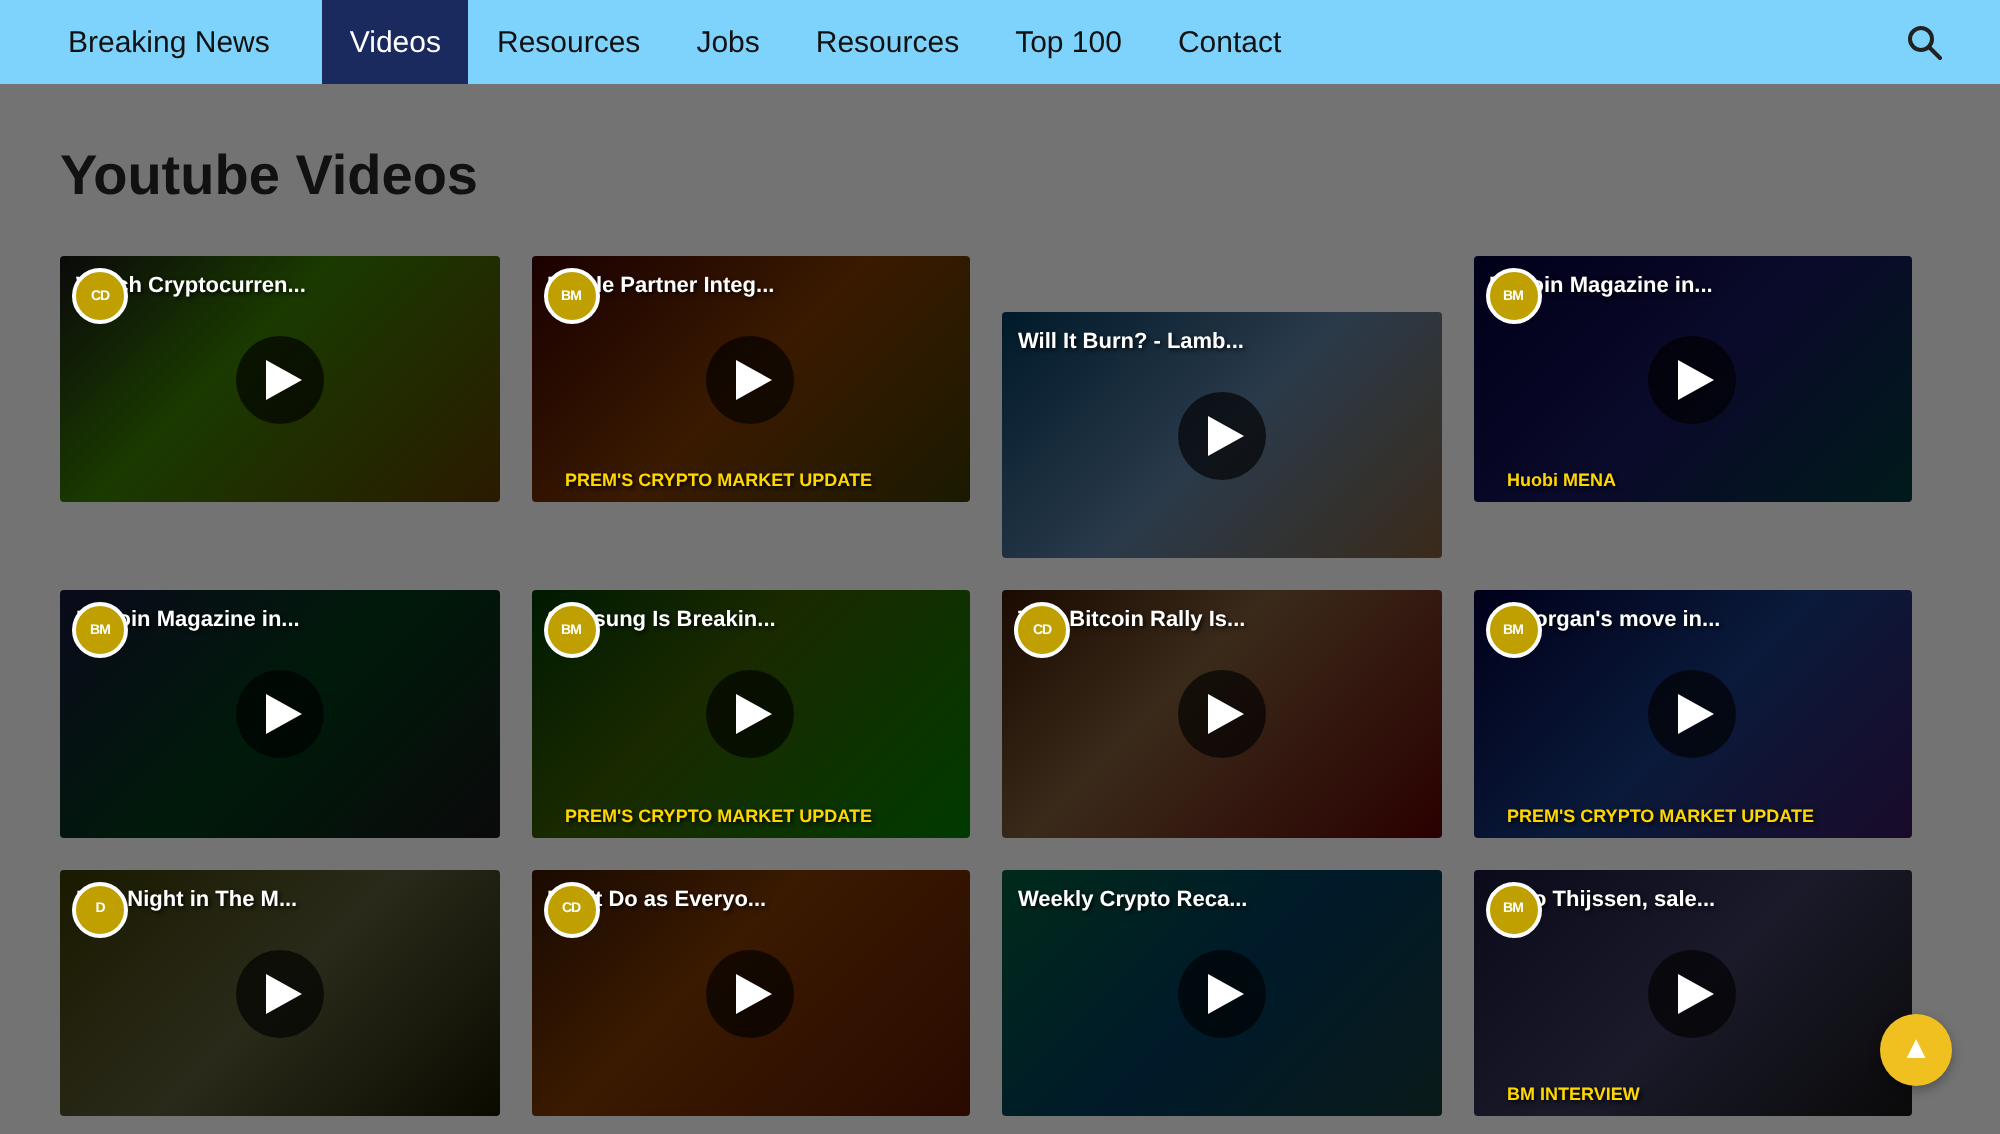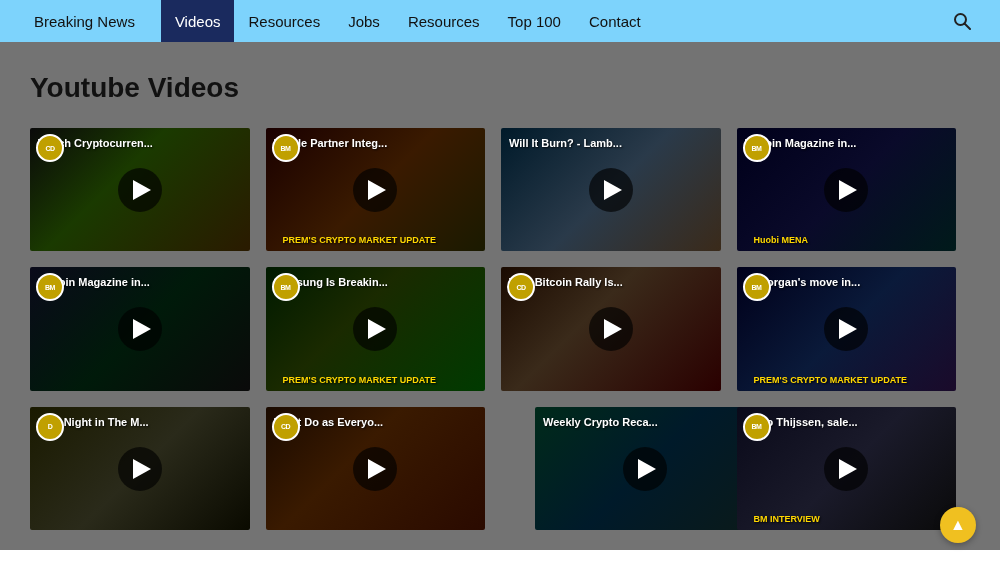--- a/index.html
+++ b/index.html
@@ -99,29 +99,29 @@
       height: 0;
       border-top: 10px solid transparent;
       border-bottom: 10px solid transparent;
       border-left: 18px solid #fff;
       margin-left: 4px;
     }
 
     
     .thumb-1 { background: linear-gradient(135deg, #0a0a0a 0%, #1a3a00 40%, #2a1a00 100%); }
     .thumb-2 { background: linear-gradient(135deg, #1a0000 0%, #3a1a00 50%, #1a1a00 100%); }
-    .thumb-3 { background: linear-gradient(135deg, #001a2a 0%, #2a3a4a 50%, #3a2a1a 100%); }
+    .thumb-3 { background: linear-gradient(135deg, #001a2a 0%, #2a3a4a 50%, #3a2a1a 100%); margin-top: 28px; }
     .thumb-4 { background: linear-gradient(135deg, #00001a 0%, #0a0a2a 50%, #001a1a 100%); }
     .thumb-5 { background: linear-gradient(135deg, #0a0a1a 0%, #001a0a 50%, #0a0a0a 100%); }
     .thumb-6 { background: linear-gradient(135deg, #001a00 0%, #1a2a00 40%, #003a00 100%); }
     .thumb-7 { background: linear-gradient(135deg, #1a0a00 0%, #3a2a1a 40%, #2a0000 100%); }
     .thumb-8 { background: linear-gradient(135deg, #00001a 0%, #0a1a3a 50%, #1a0a2a 100%); }
     .thumb-9 { background: linear-gradient(135deg, #1a1a00 0%, #2a2a1a 50%, #0a0a00 100%); }
     .thumb-10 { background: linear-gradient(135deg, #1a0a00 0%, #3a1a00 40%, #2a0a00 100%); }
-    .thumb-11 { background: linear-gradient(135deg, #002a1a 0%, #001a2a 50%, #0a1a1a 100%); margin-left: 34px; }
+    .thumb-11 { background: linear-gradient(135deg, #002a1a 0%, #001a2a 50%, #0a1a1a 100%); }
     .thumb-12 { background: linear-gradient(135deg, #0a0a1a 0%, #1a1a2a 50%, #0a0a0a 100%); }
 
     
     .thumb-label {
       position: absolute;
       top: 8px;
       left: 8px;
       right: 8px;
       color: #fff;
       font-size: 11px;

